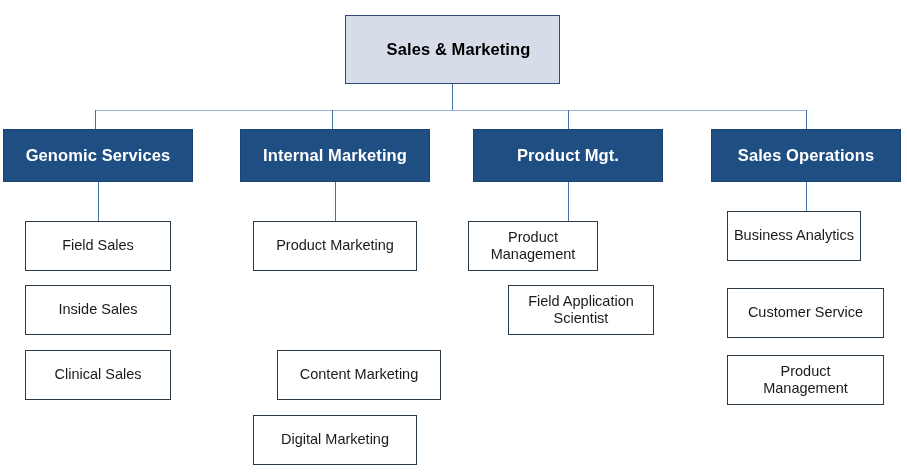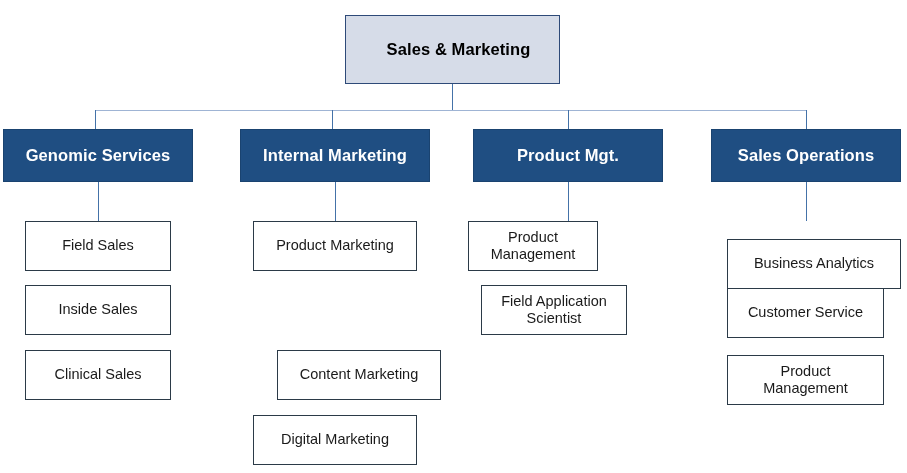--- a/index.html
+++ b/index.html
@@ -125,26 +125,26 @@
     <span class="leaf-label">Content Marketing</span>
   </div>
   <div class="box leaf-box" style="left:253px; top:415px; width:164px; height:50px;">
     <span class="leaf-label">Digital Marketing</span>
   </div>
 
   <div class="box leaf-box" style="left:468px; top:221px; width:130px; height:50px;">
     <span class="leaf-label">Product
 Management</span>
   </div>
-  <div class="box leaf-box" style="left:481px; top:285px; width:146px; height:50px;">
+  <div class="box leaf-box" style="left:508px; top:285px; width:146px; height:50px;">
     <span class="leaf-label">Field Application
 Scientist</span>
   </div>
 
-  <div class="box leaf-box" style="left:727px; top:239px; width:174px; height:50px;">
+  <div class="box leaf-box" style="left:727px; top:211px; width:134px; height:50px;">
     <span class="leaf-label">Business Analytics</span>
   </div>
   <div class="box leaf-box" style="left:727px; top:288px; width:157px; height:50px;">
     <span class="leaf-label">Customer Service</span>
   </div>
   <div class="box leaf-box" style="left:727px; top:355px; width:157px; height:50px;">
     <span class="leaf-label">Product
 Management</span>
   </div>
 

